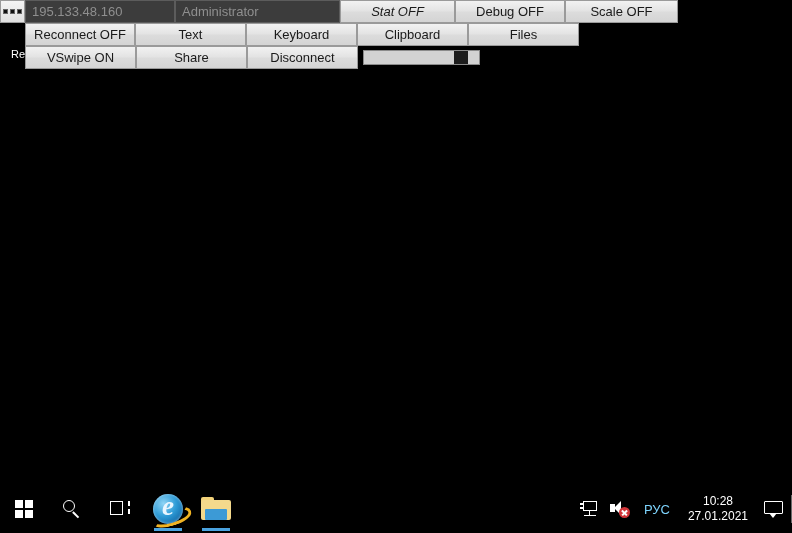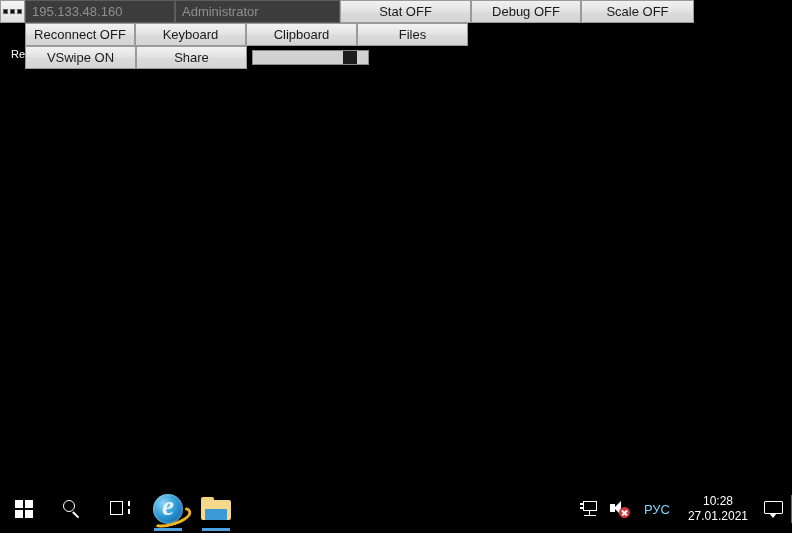--- a/index.html
+++ b/index.html
@@ -104,21 +104,21 @@
     padding:0 6px;
     height:23px;
     white-space:nowrap;
     overflow:hidden;
     font-family:"Liberation Sans", sans-serif;
   }
   #host-field { width:150px; }
   #user-field { width:165px; }
 
   
-  #stat-button   { width:131px; }
+  #stat-button   { width:115px;font-style:italic; }
   #debug-button  { width:110px; }
   #html5-button  { width:110px; }
   #scale-button  { width:113px; }
 
   
   .w-reconnect { width:110px; }
   .w-cell      { width:111px; }
 
   
   #zoom-slider {
@@ -293,29 +293,31 @@
       <div id="user-field" class="darkfield" title="User">Administrator</div>
 
       <div id="stat-button" class="btn">Stat OFF</div>
       <div id="debug-button" class="btn">Debug OFF</div>
       <div id="scale-button" class="btn">Scale OFF</div>
     </div>
 
     <div class="bar-row row2">
       <div style="width:25px"></div>
       <div class="btn w-reconnect">Reconnect OFF</div>
+      <div class="btn w-cell">Text</div>
       <div class="btn w-cell">Keyboard</div>
       <div class="btn w-cell">Clipboard</div>
       <div class="btn w-cell">Files</div>
     </div>
 
     <div class="bar-row row3">
       <div style="width:25px"></div>
       <div class="btn w-cell">VSwipe ON</div>
       <div class="btn w-cell">Share</div>
+      <div class="btn w-cell">Disconnect</div>
 
       <div id="zoom-slider">
         <div class="thumb" style="left: 78%;"></div>
       </div>
     </div>
 
   </div>
 
   <div id="taskbar">
 

